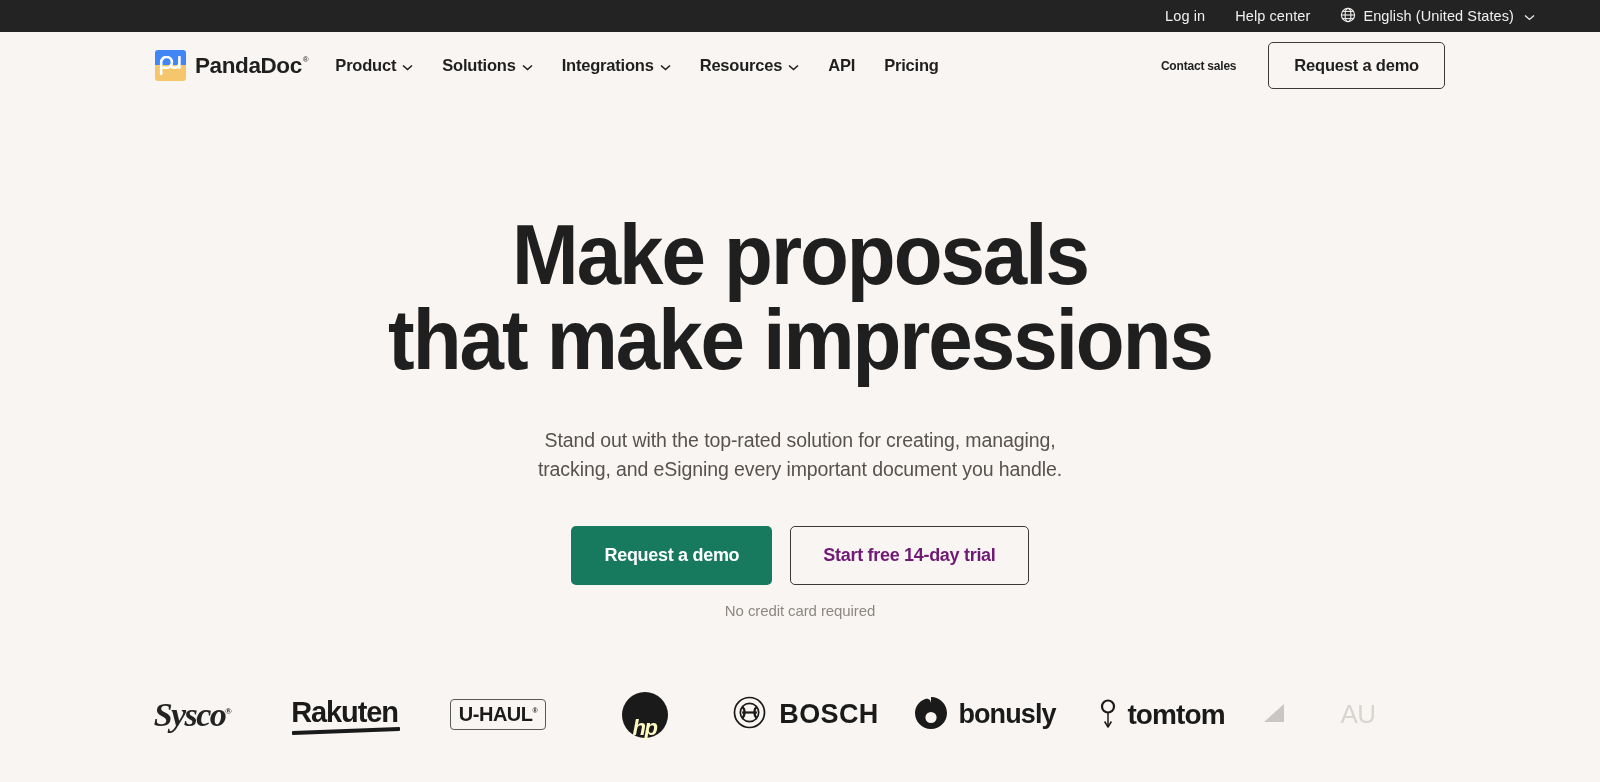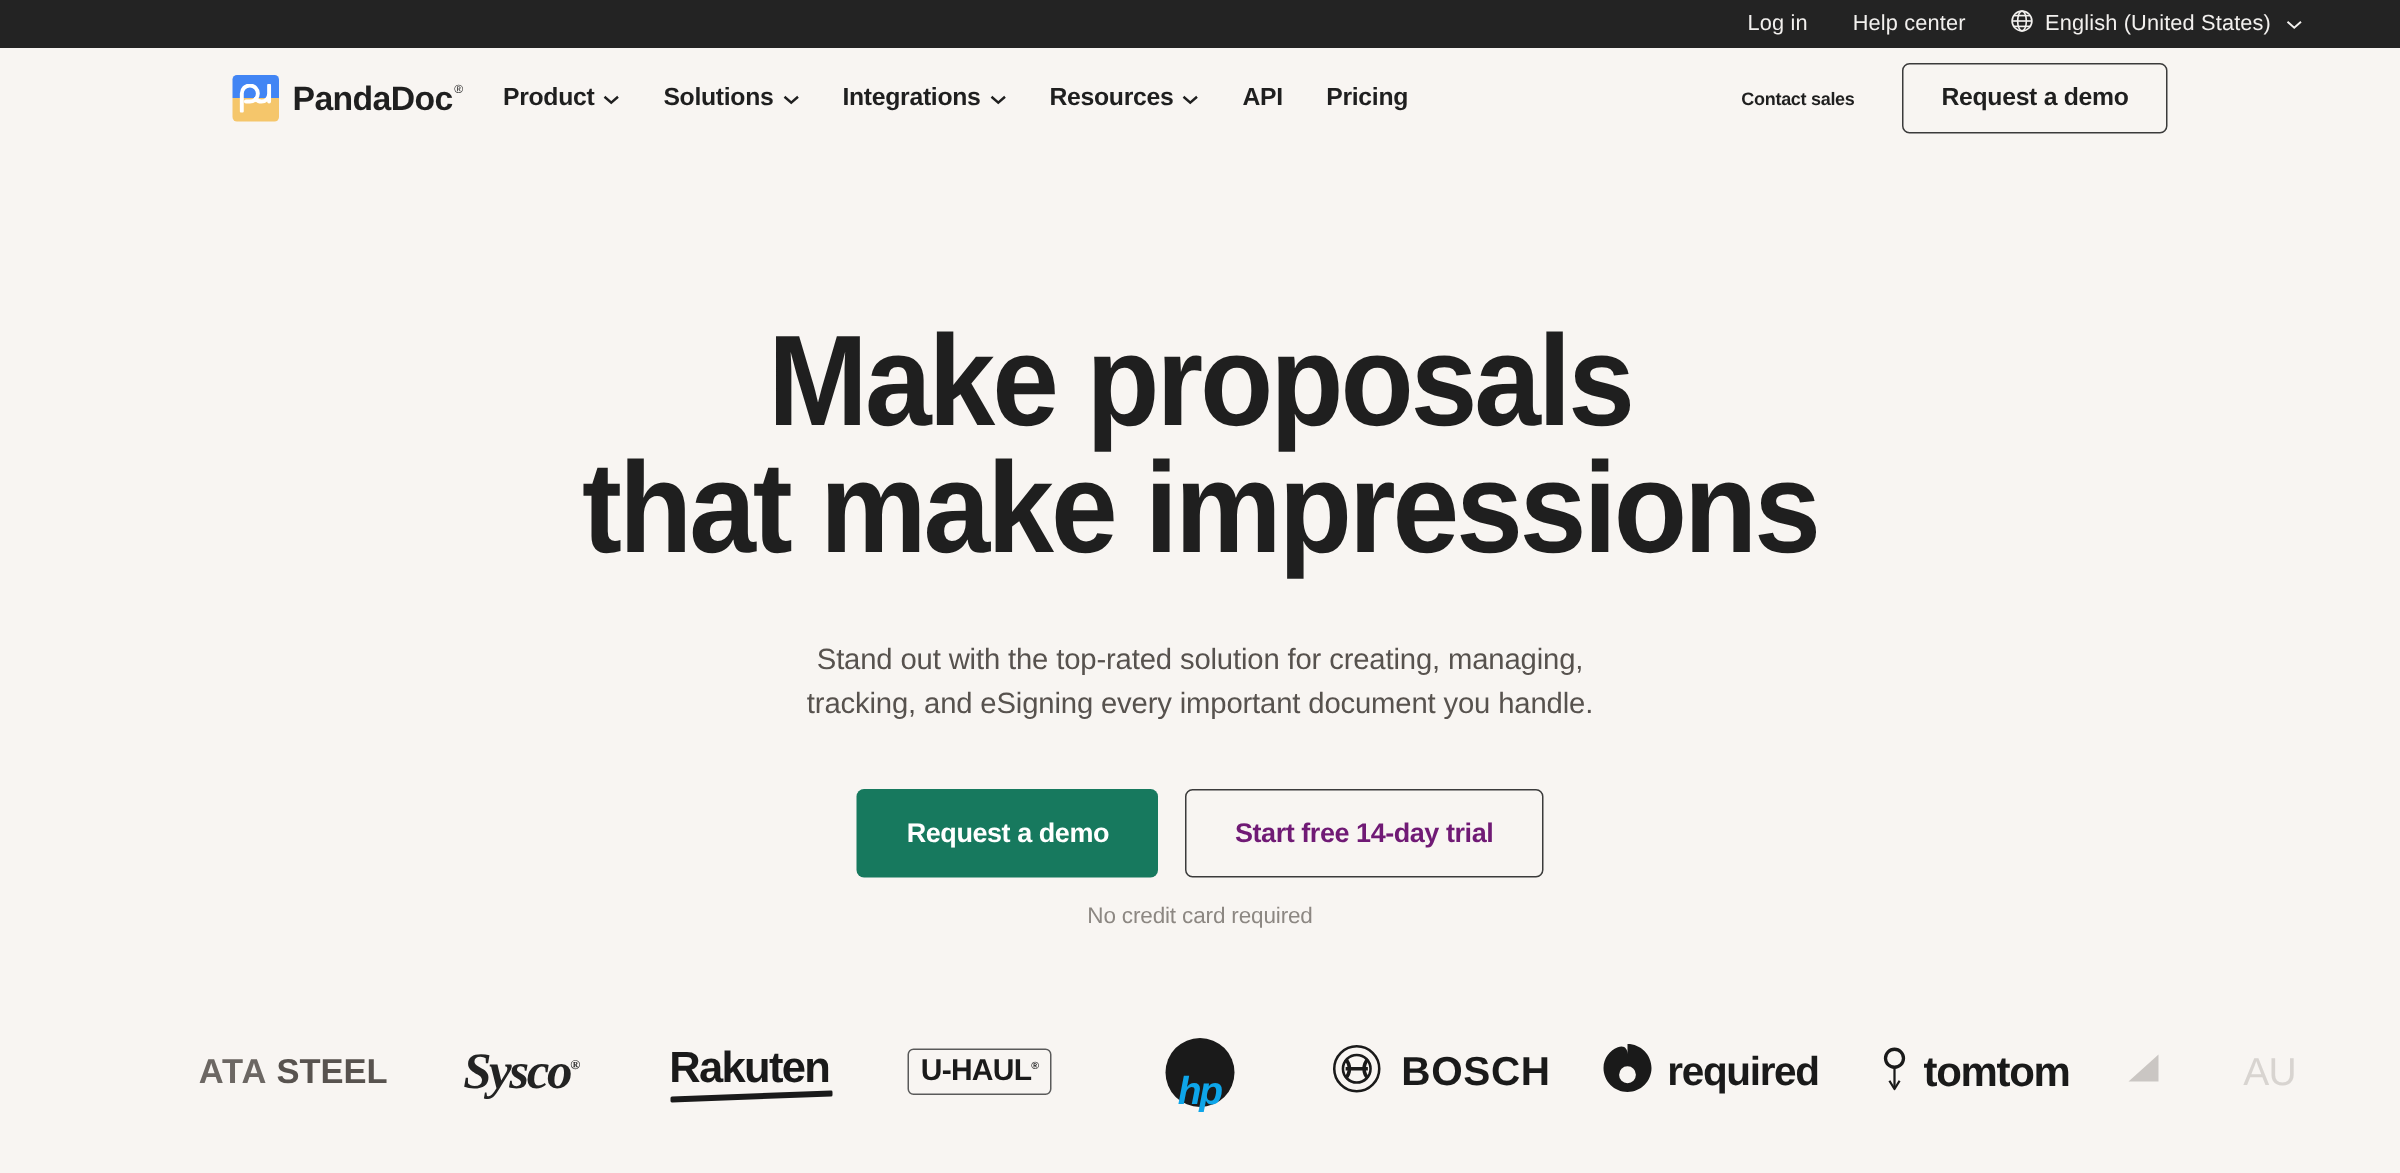--- a/index.html
+++ b/index.html
@@ -275,24 +275,24 @@
 
   .hp-circle {
     width:46px; height:46px;
     border-radius:50%;
     background:#1a1a1a;
     display:flex;
     align-items:center;
     justify-content:center;
   }
   .hp-circle span {
-    color:#0ea5e9;
+    color:#fef9c3;
     font-style:italic;
     font-weight:700;
-    font-size:26px;
+    font-size:22px;
     letter-spacing:-1.5px;
     transform:translateY(-1px);
     margin-top:28px;
   }
 
   .bosch { display:flex; align-items:center; gap:13px; }
   .bosch-text {
     font-size:27px;
     font-weight:800;
     color:#1a1a1a;
@@ -441,23 +441,20 @@
   <div class="note">No credit card required</div>
 
 </section>
 
 <div class="logos-wrap">
   <div class="fade-l"></div>
   <div class="fade-r"></div>
 
   <div class="logos">
 
-    <div class="logo-cell" style="width:155px">
-      <span class="tata"><span>ATA</span> <b>STEEL</b></span>
-    </div>
 
     <div class="logo-cell" style="width:148px">
       <span class="sysco"><span>Sysco</span><sup>®</sup></span>
     </div>
 
     <div class="logo-cell" style="width:157px">
       <span class="rakuten">Rakuten</span>
     </div>
 
     <div class="logo-cell" style="width:150px">
@@ -488,21 +485,21 @@
     </div>
 
     <div class="logo-cell" style="width:178px">
       <span class="bonusly">
         <span>
           <svg width="34" height="34" viewBox="0 0 34 34">
             <path d="M17 1 C25.8 1 33 8.2 33 17 C33 25.8 25.8 33 17 33 C8.2 33 1 25.8 1 17 C1 10.4 5.4 5.2 10.6 3.2 C15 1.5 17 4.4 17 7.6 V12" fill="#1a1a1a"></path>
             <circle cx="17" cy="21.5" r="5.6" fill="#f8f5f2"></circle>
           </svg>
         </span>
-        <span class="bonusly-text">required</span>
+        <span class="bonusly-text">bonusly</span>
       </span>
     </div>
 
     <div class="logo-cell" style="width:175px">
       <span class="tomtom">
         <span>
           <svg width="20" height="32" viewBox="0 0 20 32" fill="none" stroke="#1a1a1a" stroke-width="2.2">
             <circle cx="10" cy="9.5" r="6"></circle>
             <line x1="10" y1="15.5" x2="10" y2="29" stroke-width="1.5"></line>
             <path d="M6.6 24.5 L10 30 L13.4 24.5" stroke-width="1.5" stroke-linejoin="round"></path>

